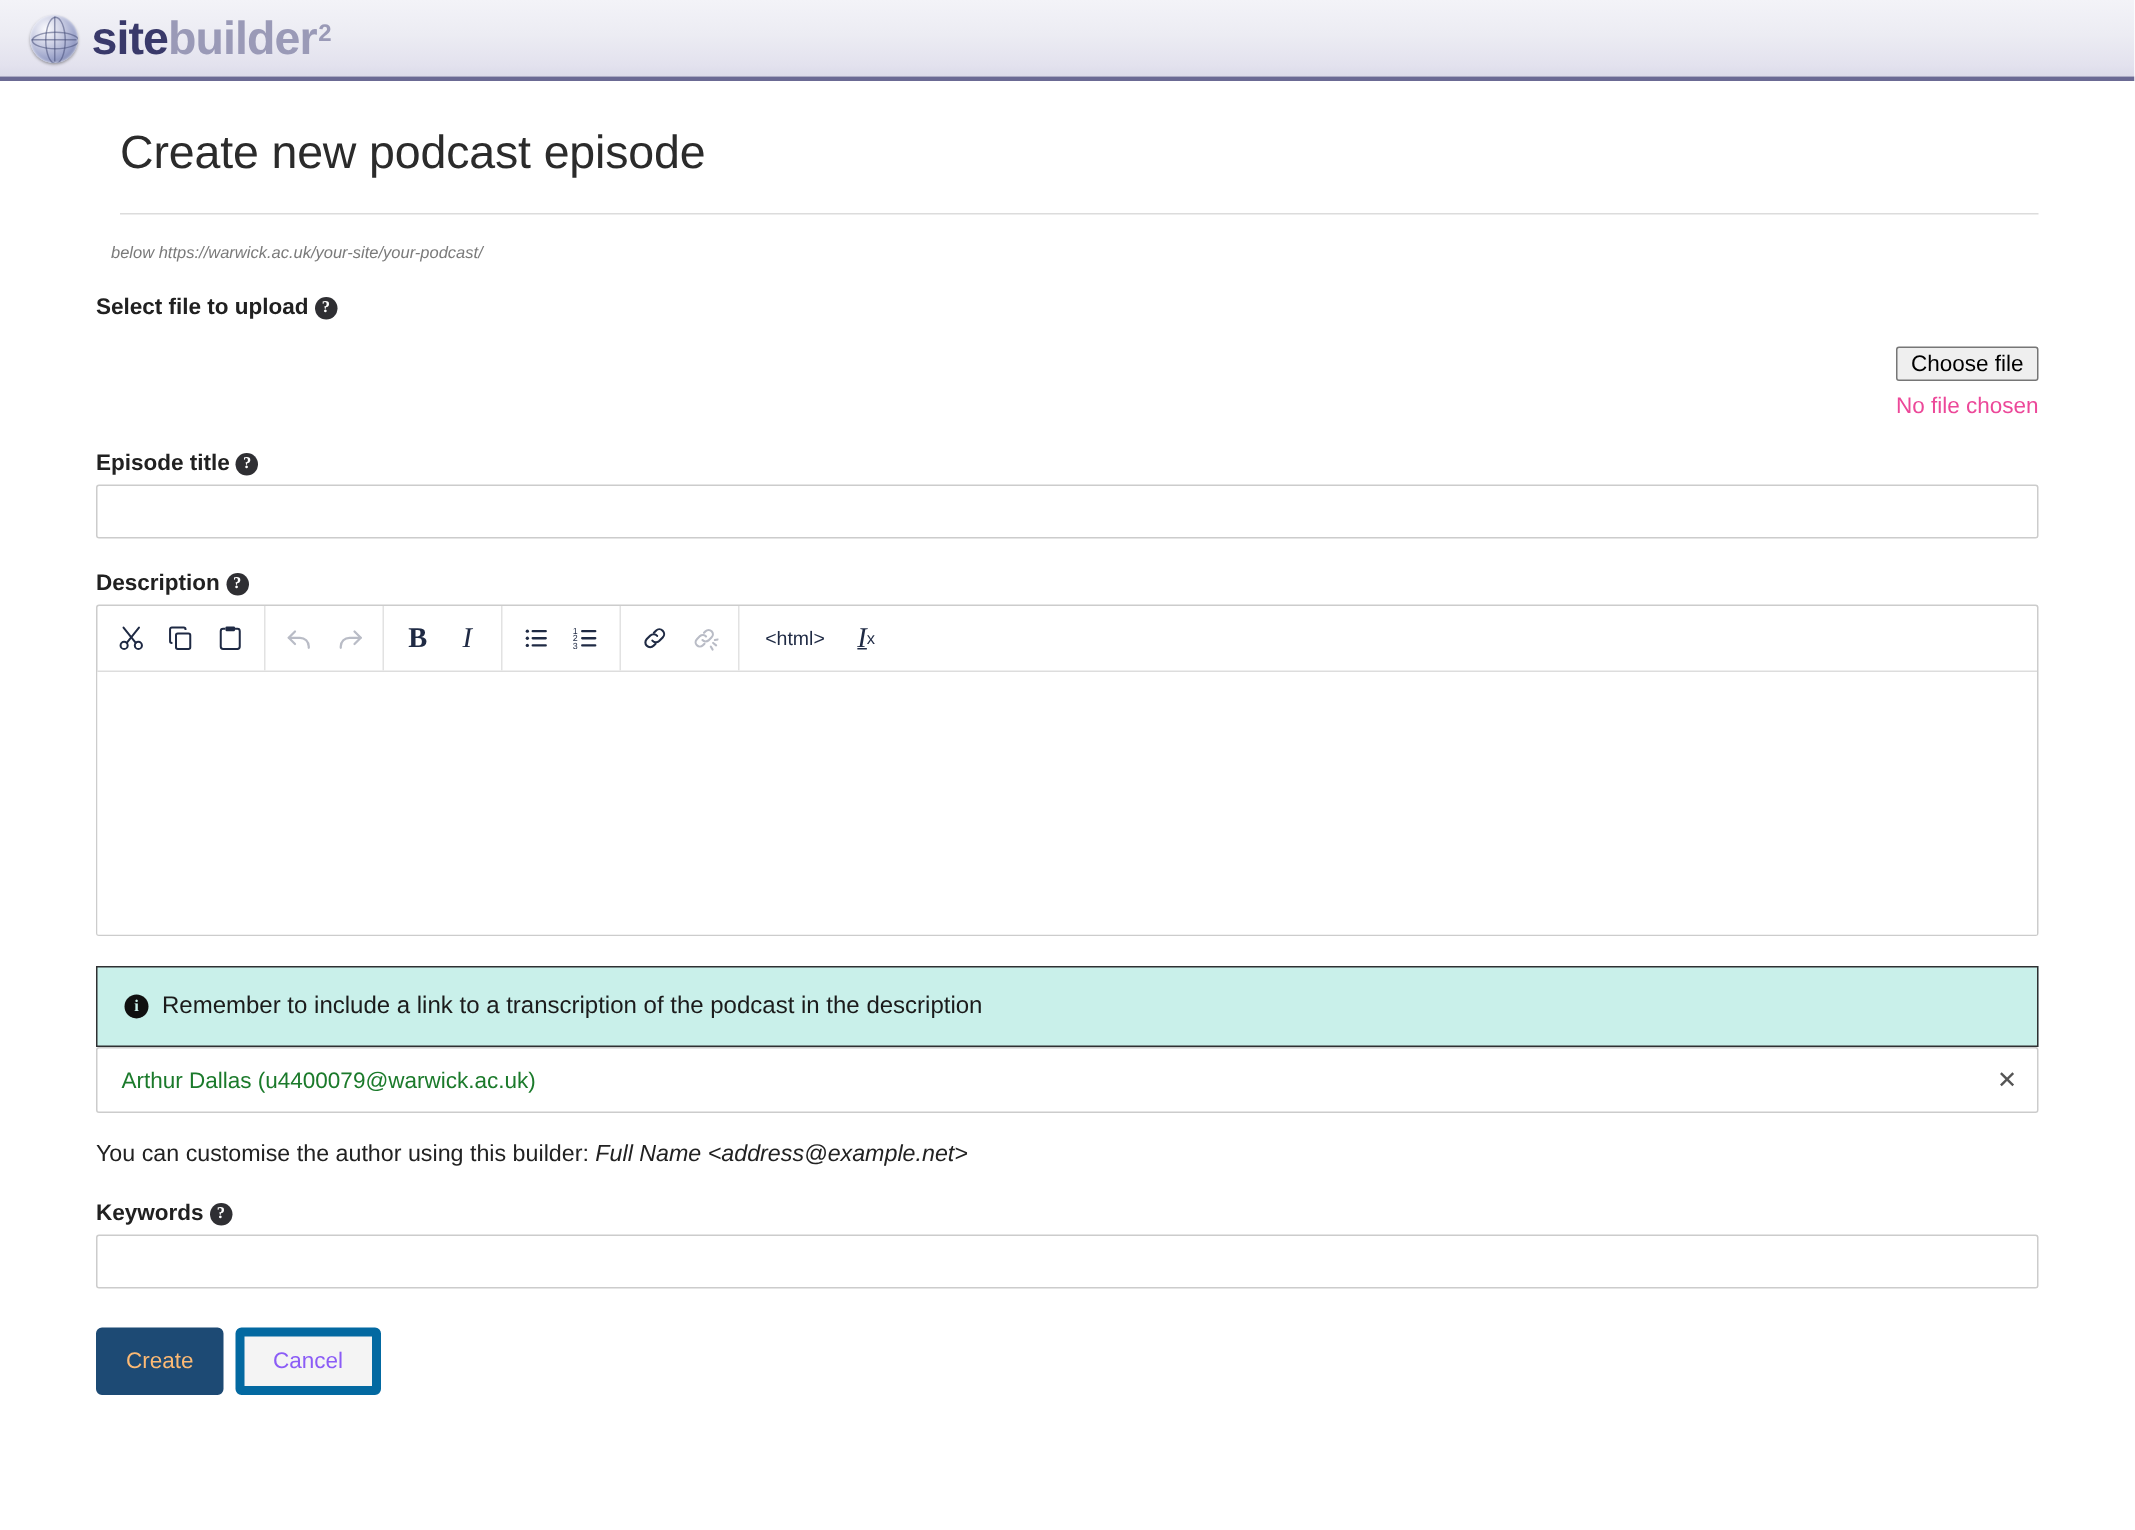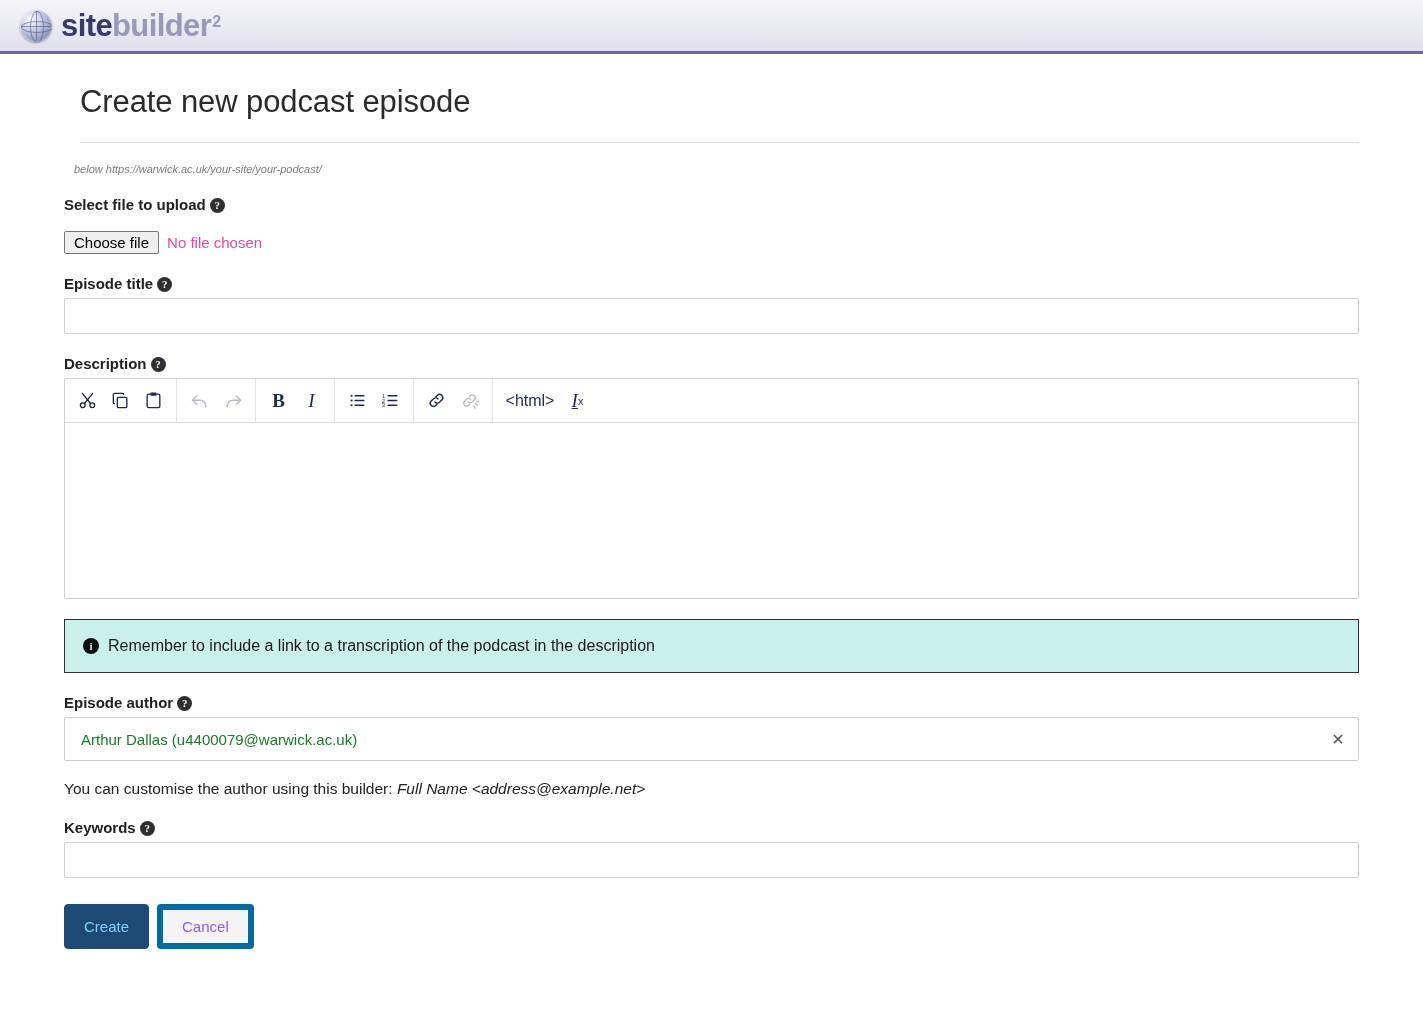--- a/index.html
+++ b/index.html
@@ -70,21 +70,21 @@
     margin: 21px 0 6px 0;
   }
   .help {
     display: inline-block; width: 15px; height: 15px; border-radius: 50%;
     background: #2f2f33; color: #fff; font-size: 11px; font-weight: bold;
     line-height: 15px; text-align: center; vertical-align: 1px; margin-left: 4px;
     font-family: "Liberation Serif", serif; cursor: help; user-select: none;
   }
 
   
-  .file-row { display: flex; align-items: center; gap: 8px; margin-top: 18px; }
+  .file-row { display: flex; align-items: flex-end; gap: 8px; margin-top: 18px; flex-direction: column; }
   .choose-btn {
     font-family: "Liberation Sans", sans-serif; font-size: 15px;
     padding: 2px 9px; background: #efefef; color: #000;
     border: 1px solid #767676; border-radius: 2px; cursor: pointer;
   }
   .no-file { font-size: 15px; color: #ec4899; }
 
   
   input.text-field {
     display: block; width: 100%; height: 36px;
@@ -103,21 +103,21 @@
   .tgroup { display: flex; align-items: center; padding: 0 6px; border-right: 1px solid #e2e2e2; }
   .tgroup:last-child { border-right: none; }
   .tbtn {
     width: 33px; height: 42px; display: flex; align-items: center; justify-content: center;
     cursor: pointer; color: #1f2a44;
   }
   .tbtn.disabled { color: #b9bcc6; cursor: default; }
   .tbtn svg { display: block; }
   .tbtn.bold   { font-size: 19px; font-weight: bold; font-family: "Liberation Serif", serif; }
   .tbtn.italic { font-size: 19px; font-style: italic; font-family: "Liberation Serif", serif; }
-  .tbtn.htmlsrc { width: 62px; font-size: 16px; font-family: "Liberation Sans", sans-serif; }
+  .tbtn.htmlsrc { width: 62px; font-size: 13px; font-family: "Liberation Sans", sans-serif; }
   .tbtn.removefmt { font-size: 19px; font-style: italic; font-family: "Liberation Serif", serif; }
   .tbtn.removefmt u { text-decoration: underline; }
   .tbtn.removefmt sub { font-style: normal; font-size: 11px; font-family: "Liberation Sans", sans-serif; }
   .editor-body { height: 175px; background: #fff; }
 
   
   .alert-info {
     margin-top: 20px;
     background: #c9f0ea; border: 1px solid #2f3032;
     padding: 17px 18px; font-size: 16px; color: #1b1b1b;
@@ -145,21 +145,21 @@
     font-size: 15.5px; color: #222; margin-top: 19px;
   }
   .hint em { font-style: italic; }
 
   
   .btn-row { display: flex; gap: 8px; margin: 26px 0 0 0; padding-bottom: 34px; }
   .btn {
     font-family: "Liberation Sans", sans-serif; font-size: 15px;
     padding: 9px 19px; border-radius: 4px; cursor: pointer; line-height: 1;
   }
-  .btn-primary { background: #1d4a74; border: 1px solid #1d4a74; color: #7dd3fc; }
+  .btn-primary { background: #1d4a74; border: 1px solid #1d4a74; color: #fdba74; }
   .btn-default { background: #f4f4f4; border: 6px solid #0369a1; color: #8b5cf6; }
 </style>
 </head>
 <body>
 
 <div class="app-header">
   <div class="logo-wrap">
     <span class="globe">
       <span class="meridian"></span>
         <span class="equator"></span>
@@ -291,23 +291,20 @@
 
     </div>
     <div class="editor-body" contenteditable="true" style=""></div>
   </div>
 
   <div class="alert-info">
     <span class="info-dot">i</span>
     <span>Remember to include a link to a transcription of the podcast in the description</span>
   </div>
 
-  <label class="field-label">
-    <span>Episode author</span><span class="help">?</span>
-  </label>
   <div class="author-field">
     <span class="author-value">Arthur Dallas (u4400079@warwick.ac.uk)</span>
     <span class="author-clear">✕</span>
   </div>
   <div class="hint">
     <span>You can customise the author using this builder: </span><em>Full Name &lt;address@example.net&gt;</em>
   </div>
 
   <label class="field-label">
     <span>Keywords</span><span class="help">?</span>

